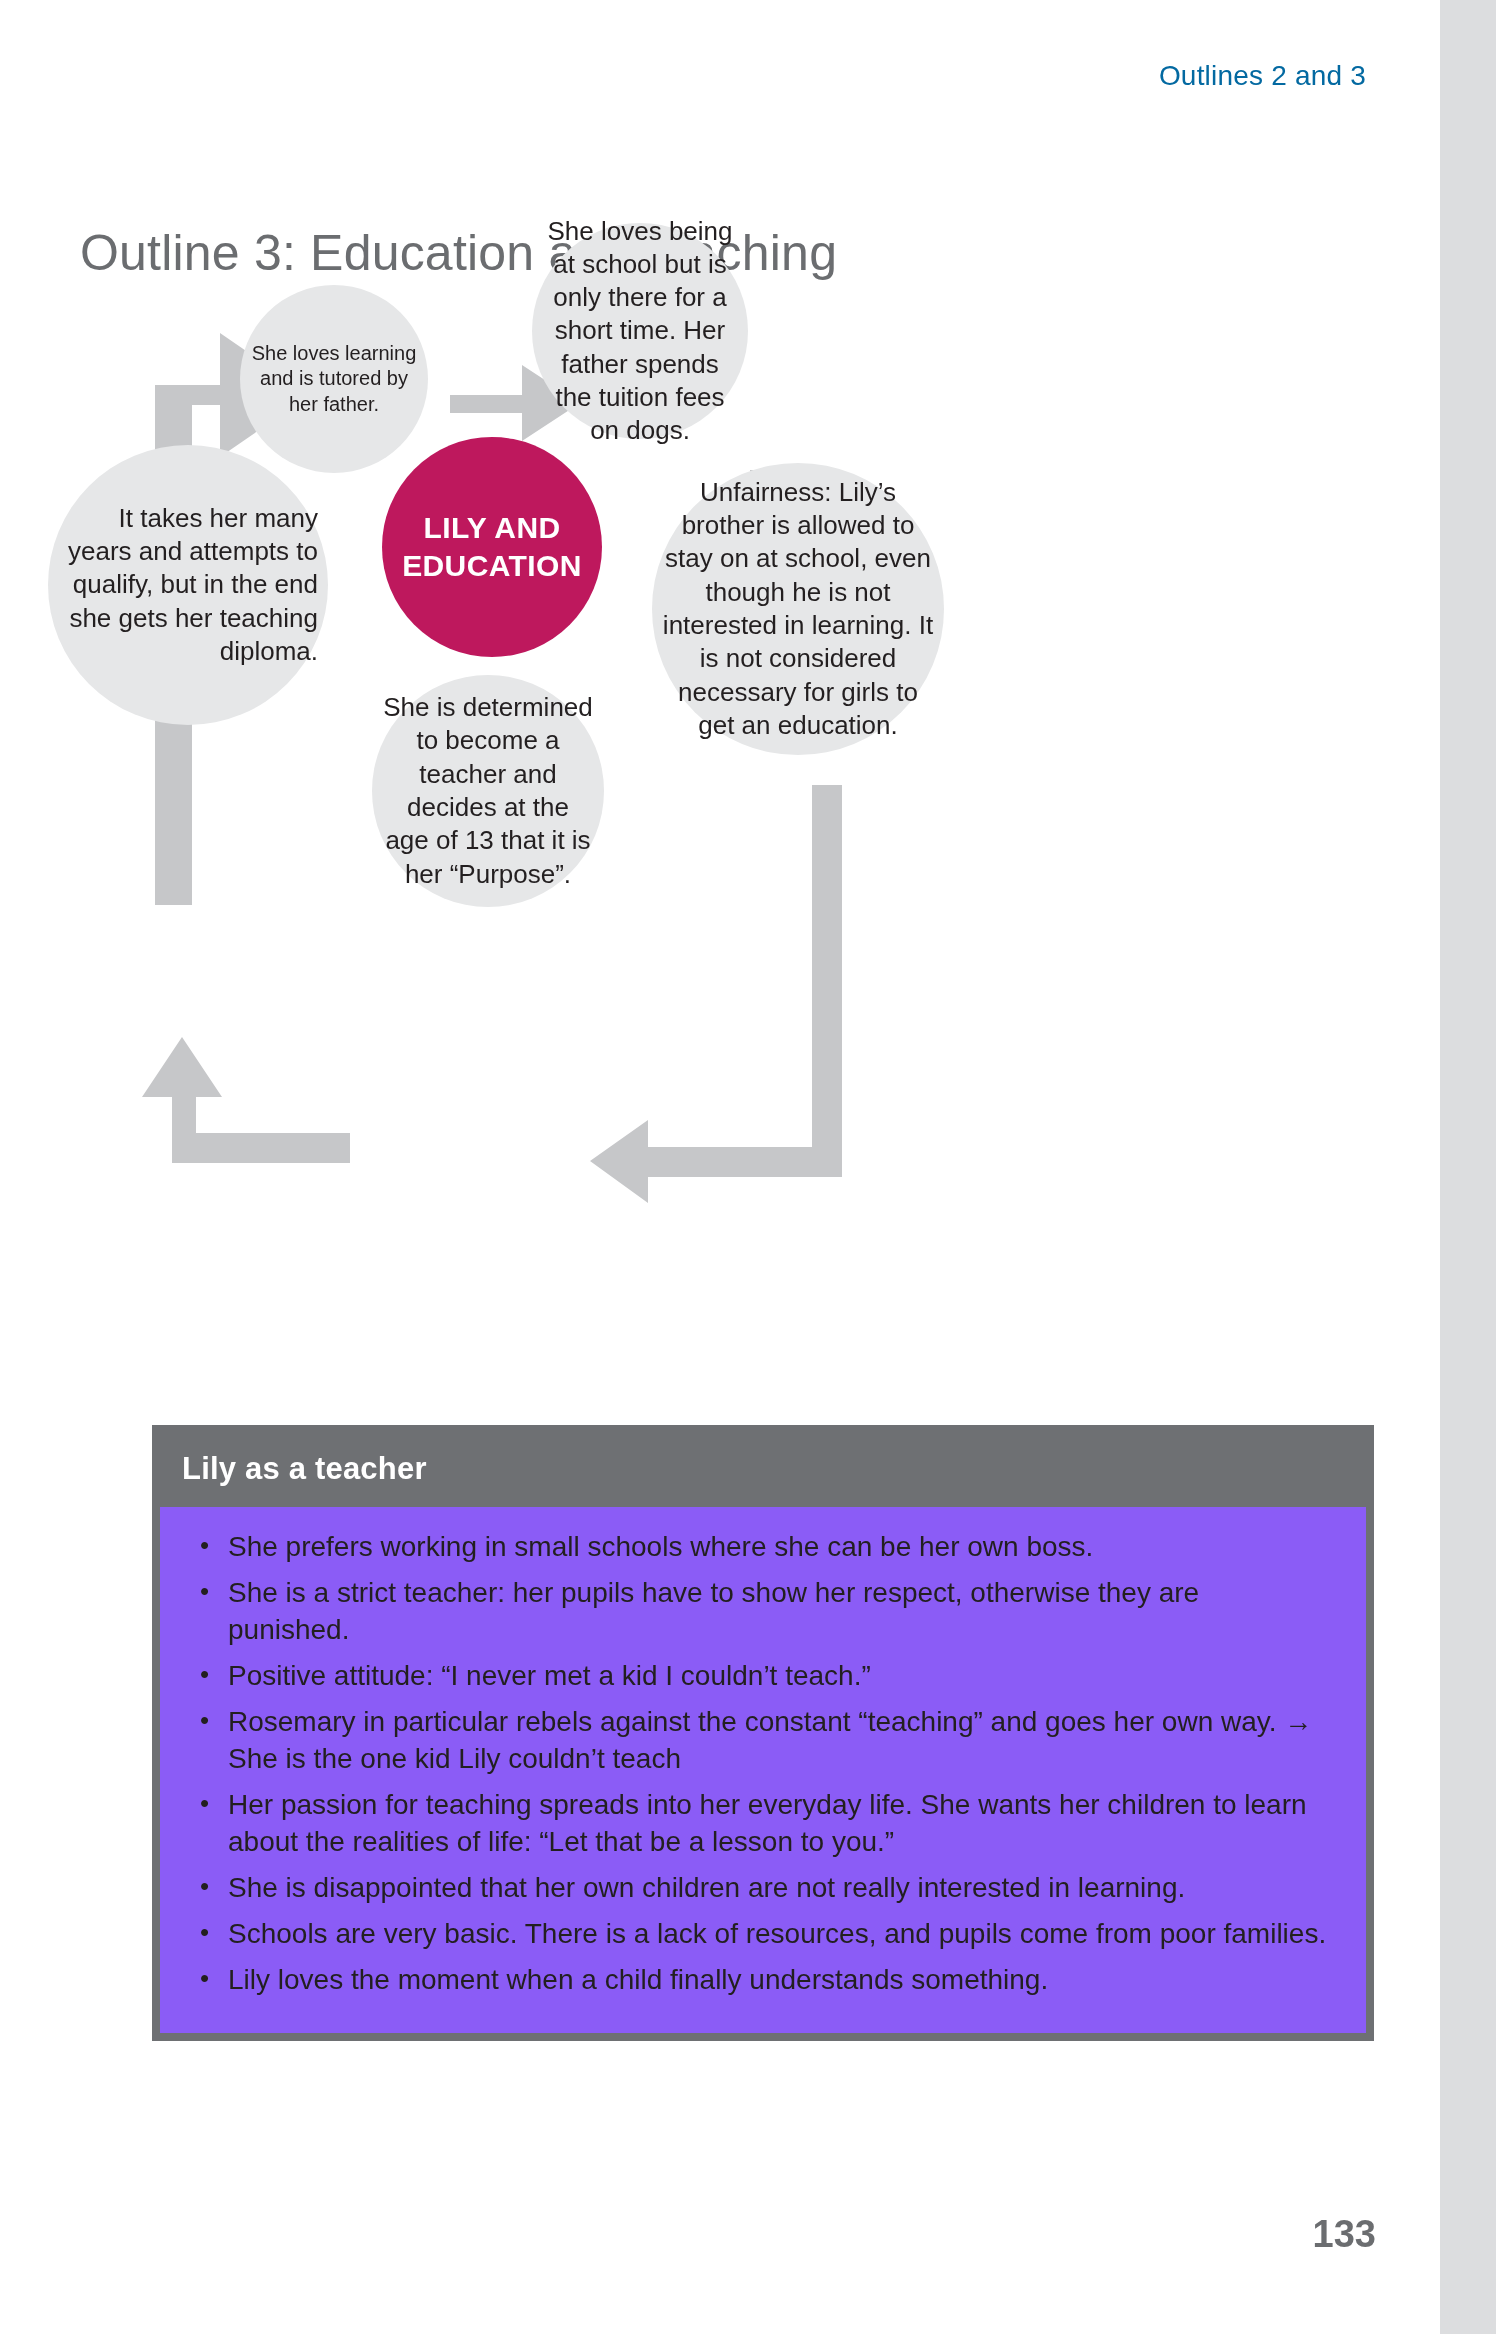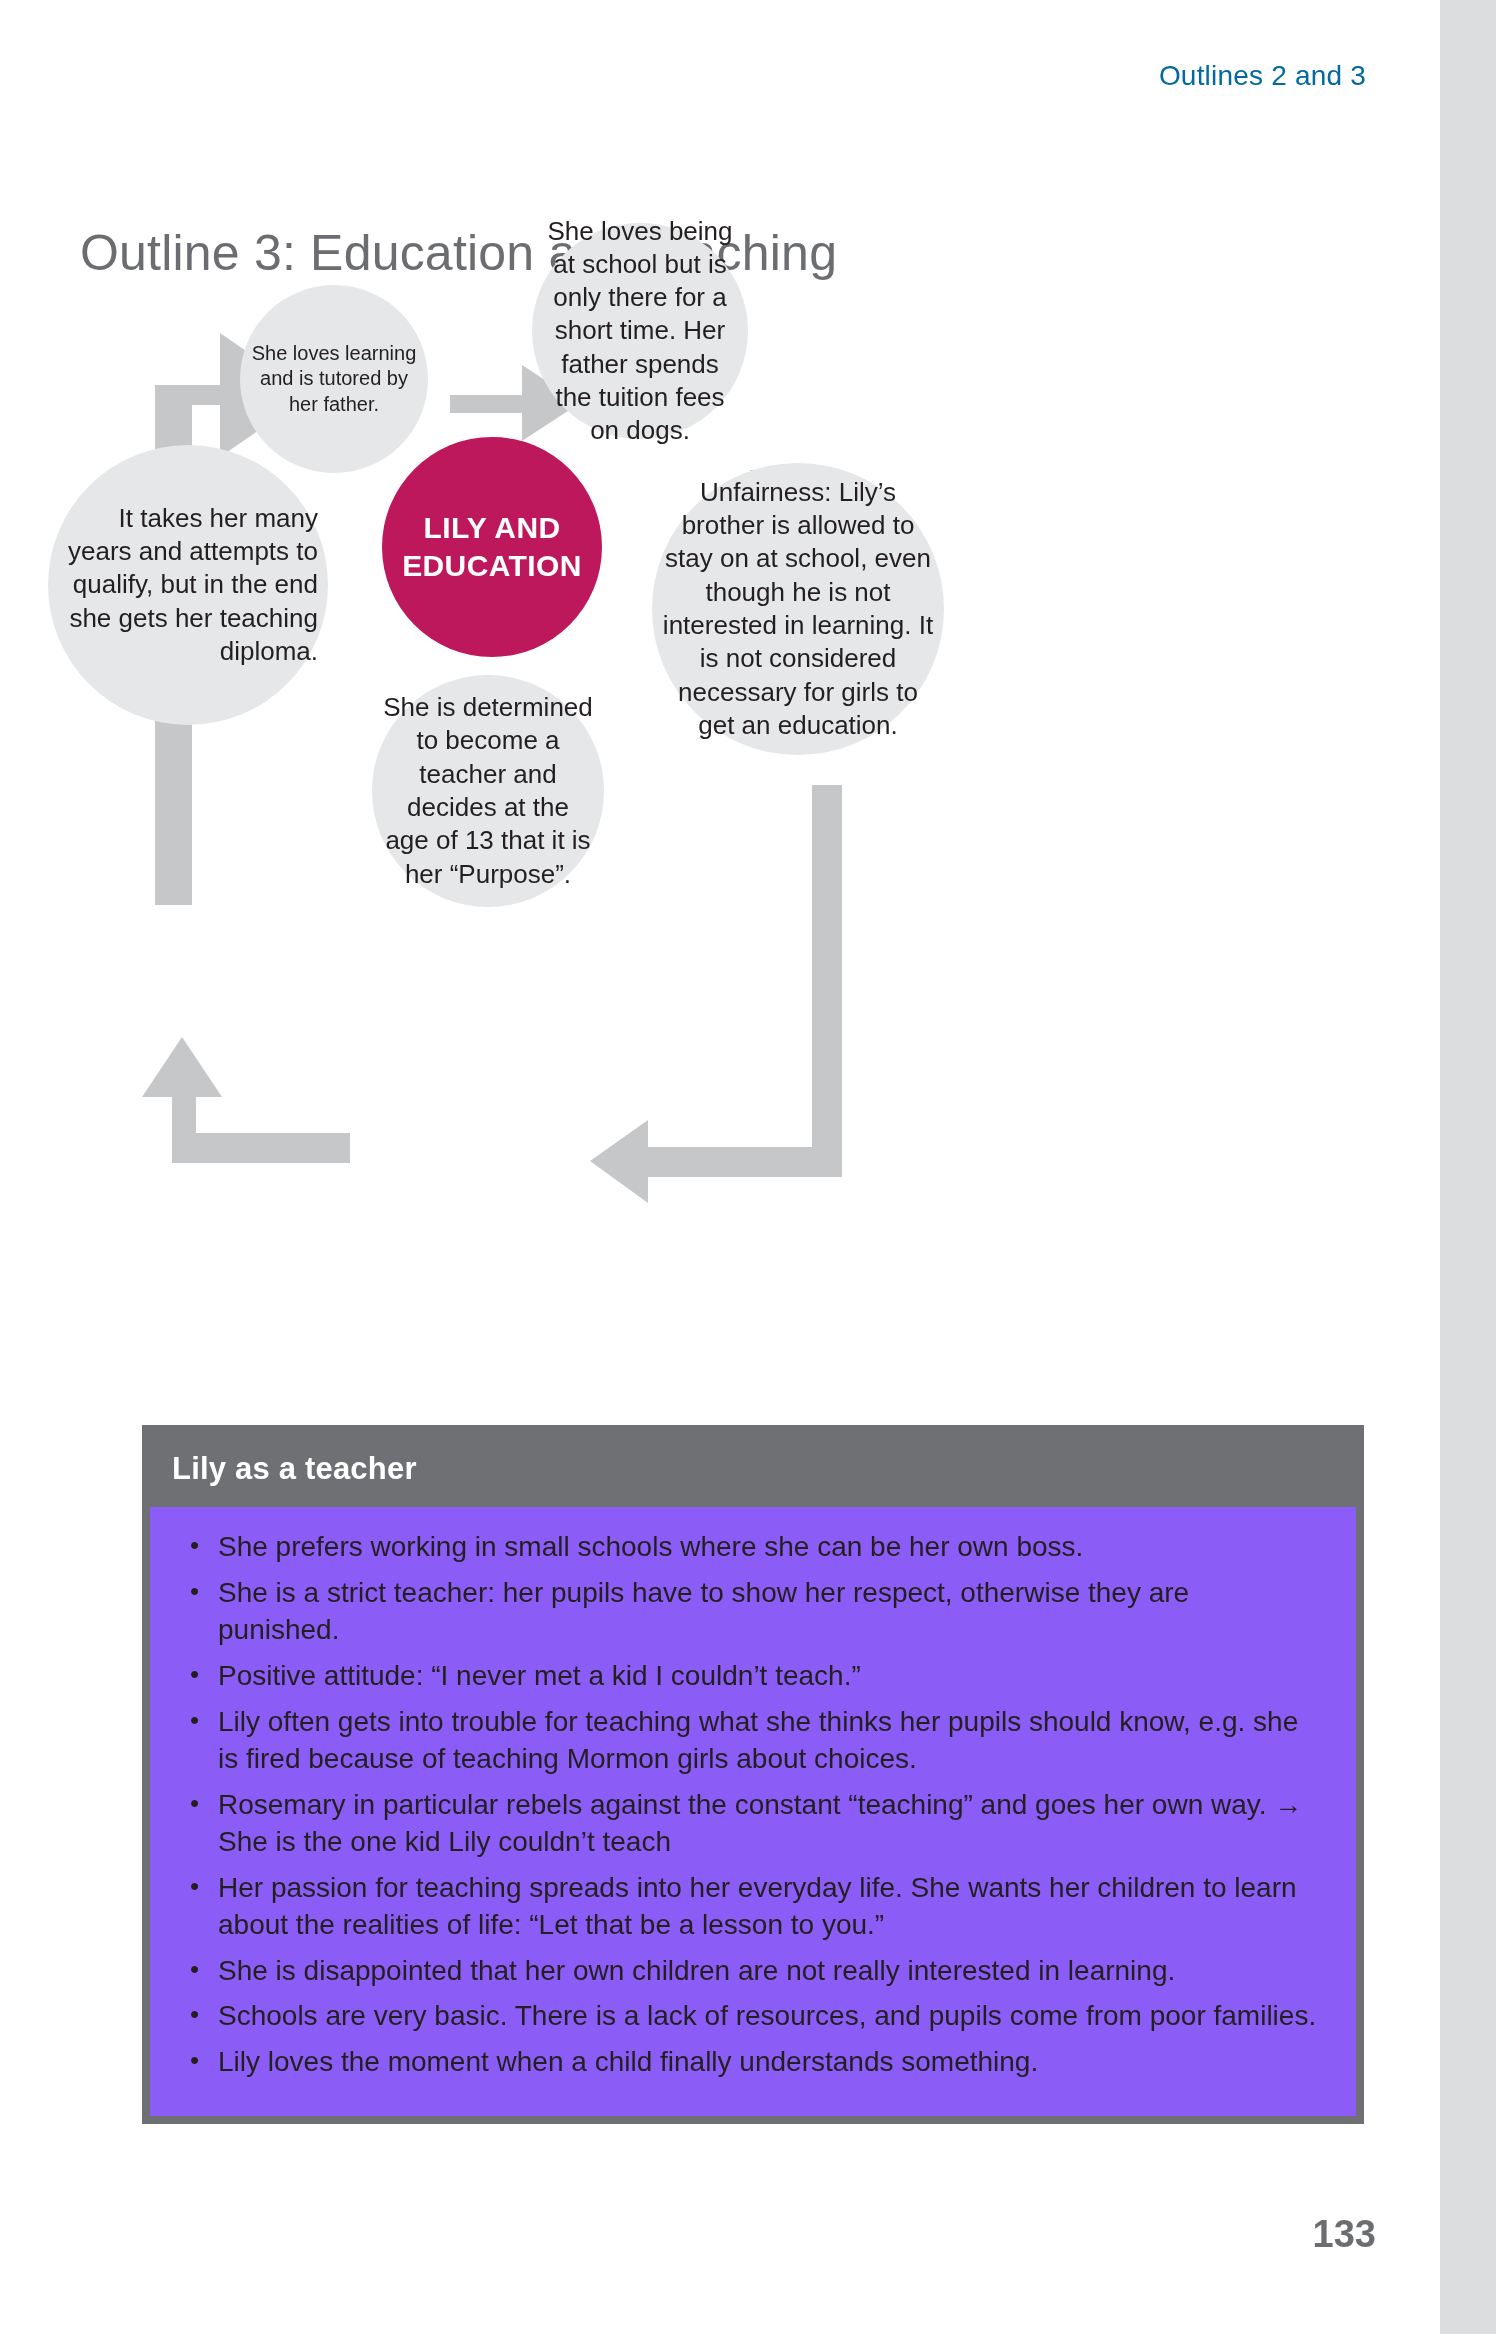--- a/index.html
+++ b/index.html
@@ -90,21 +90,21 @@
   .arrow-layer {
     position: absolute;
     left: 0; top: 0;
     width: 1440px; height: 1080px;
     pointer-events: none;
   }
 
   
   .callout {
     position: absolute;
-    left: 142px;
+    left: 152px;
     top: 1425px;
     width: 1222px;
     box-sizing: border-box;
     background: #6e7073;
     padding: 8px;
   }
   .callout-header {
     color: #ffffff;
     font-size: 31px;
     font-weight: bold;
@@ -207,21 +207,20 @@
 
 </div>
 
 <div class="callout">
   <div class="callout-header">Lily as a teacher</div>
   <div class="callout-body">
     <ul class="callout-list" id="callout-list">
         <li>She prefers working in small schools where she can be her own boss.</li>
         <li>She is a strict teacher: her pupils have to show her respect, otherwise they are punished.</li>
         <li>Positive attitude: “I never met a kid I couldn’t teach.”</li>
-        <li>Lily often gets into trouble for teaching what she thinks her pupils should know, e.g. she is fired because of teaching Mormon girls about choices.</li>
         <li>Rosemary in particular rebels against the constant “teaching” and goes her own way. →  She is the one kid Lily couldn’t teach</li>
         <li>Her passion for teaching spreads into her everyday life. She wants her children to learn about the realities of life: “Let that be a lesson to you.”</li>
         <li>She is disappointed that her own children are not really interested in learning.</li>
         <li>Schools are very basic. There is a lack of resources, and pupils come from poor families.</li>
         <li>Lily loves the moment when a child finally understands something.</li>
       </ul>
   </div>
 </div>
 
 <div class="page-number">133</div>

